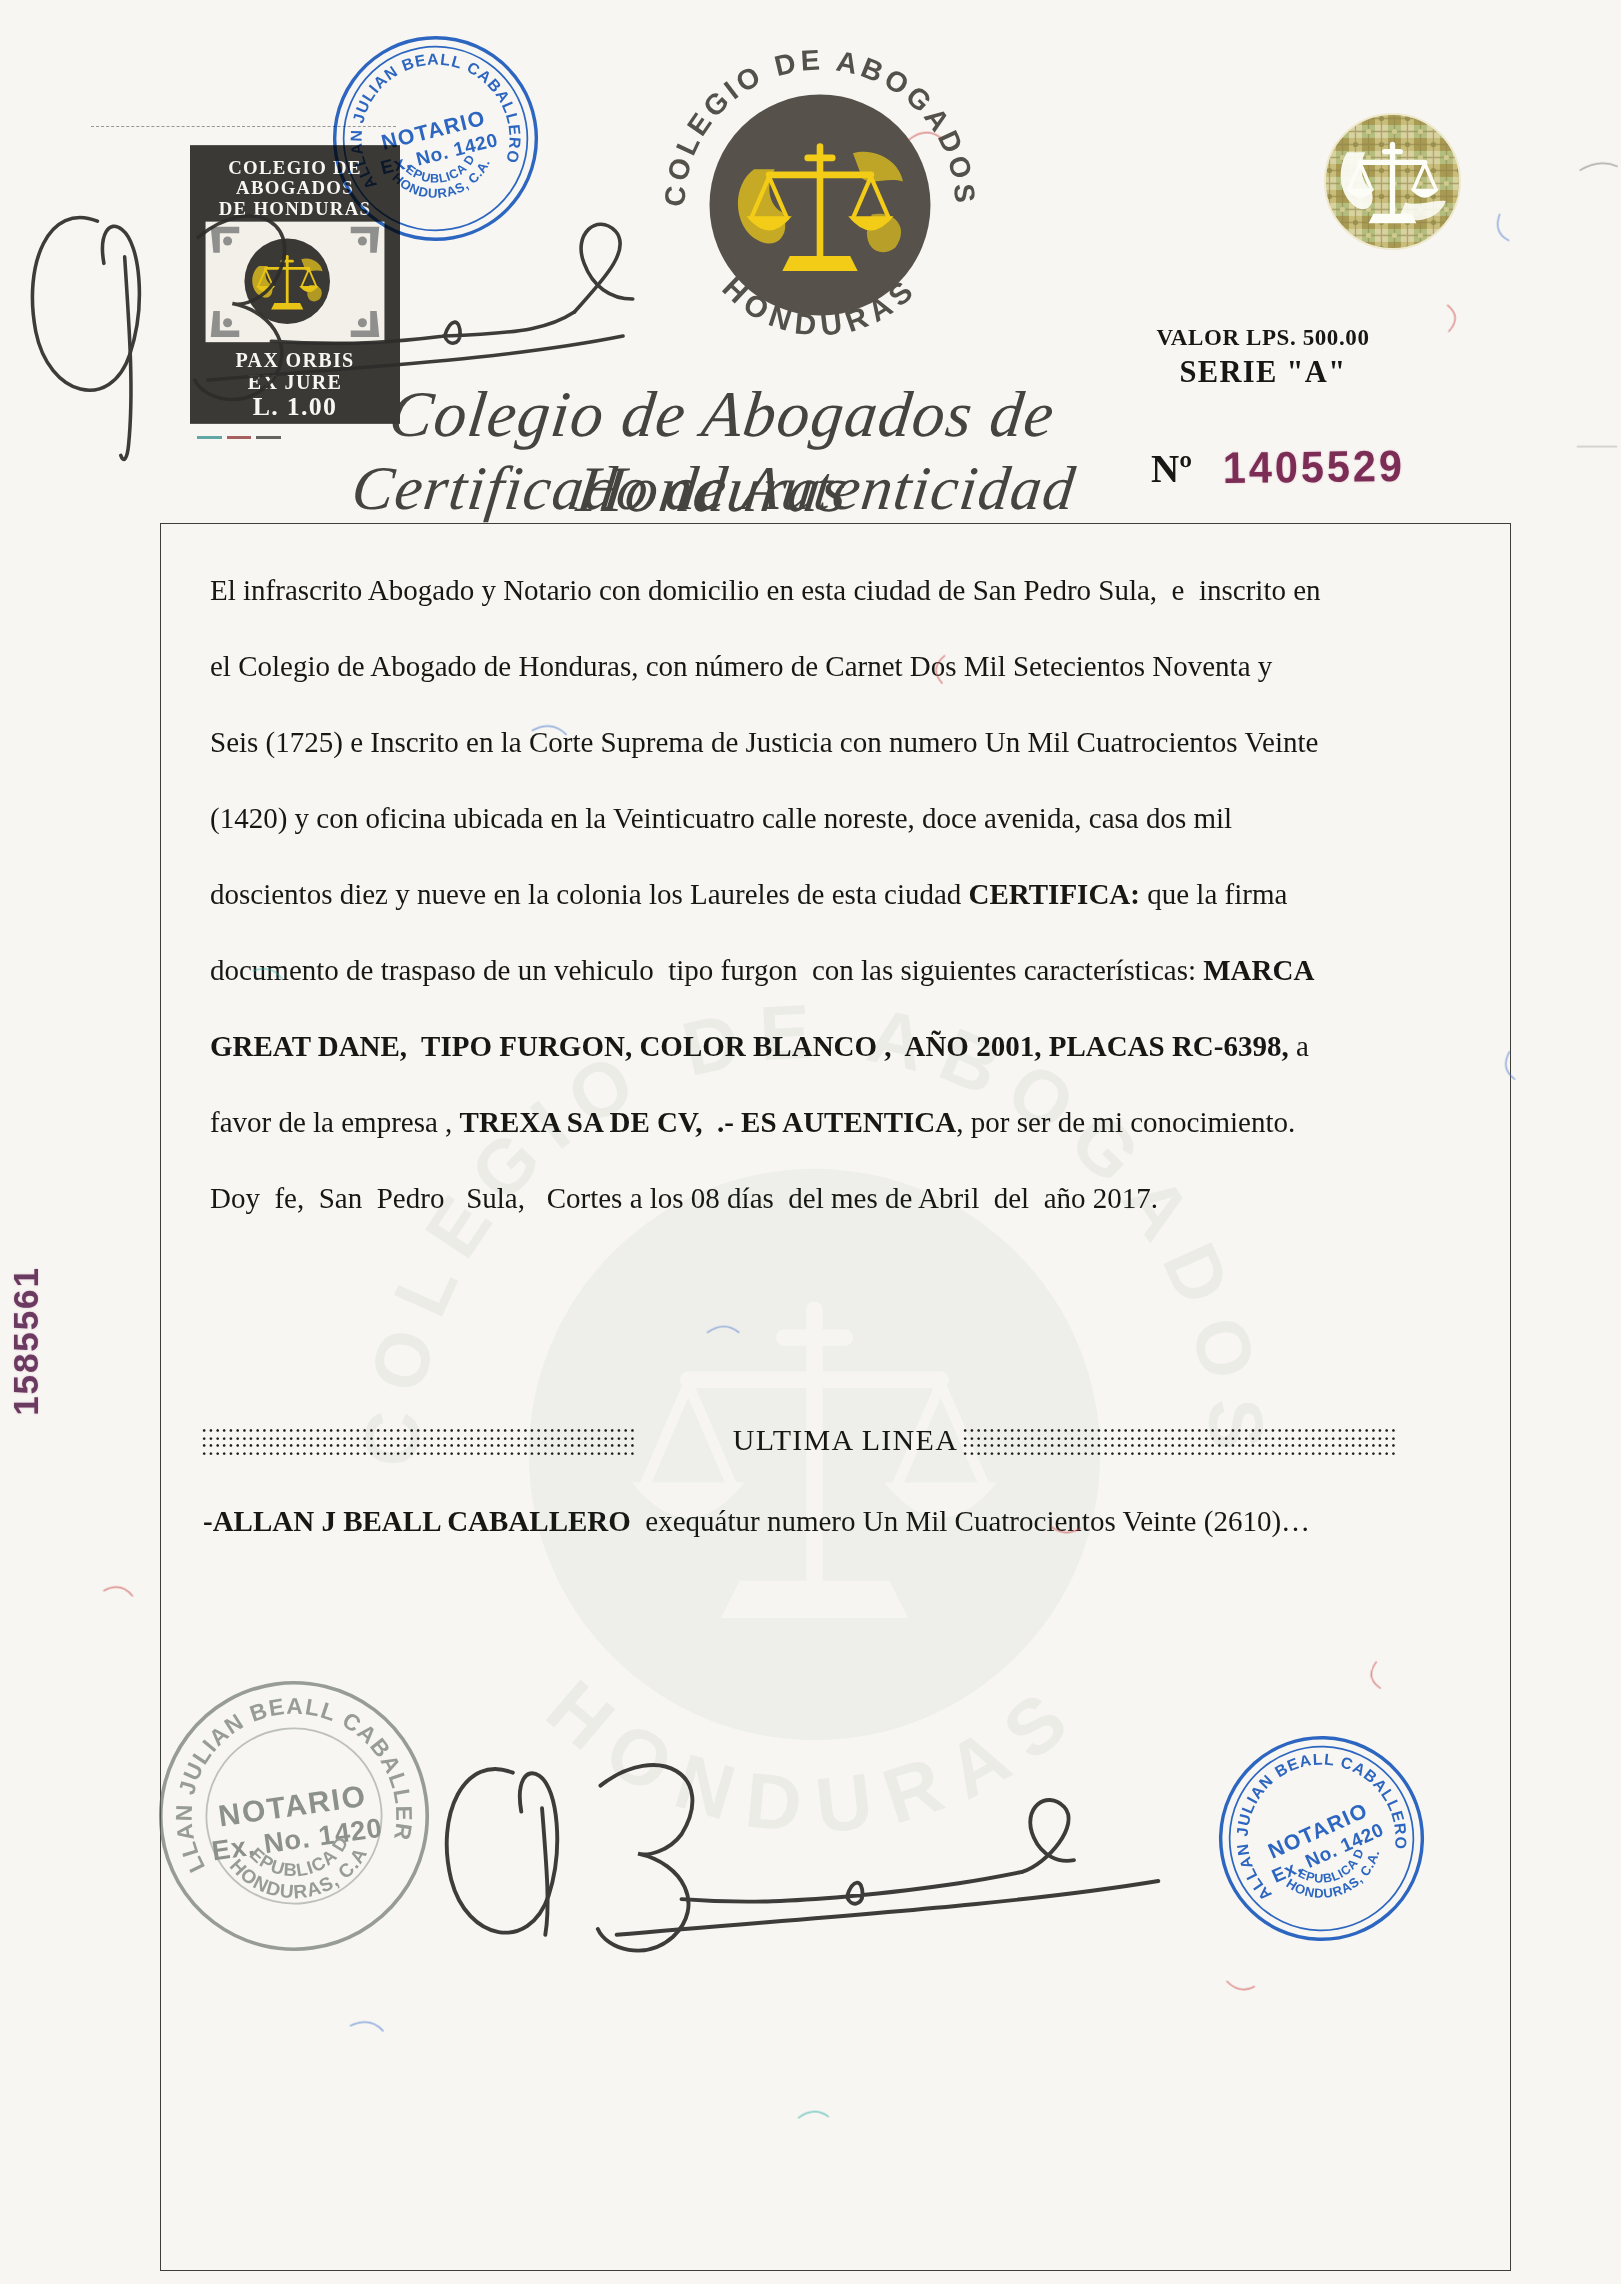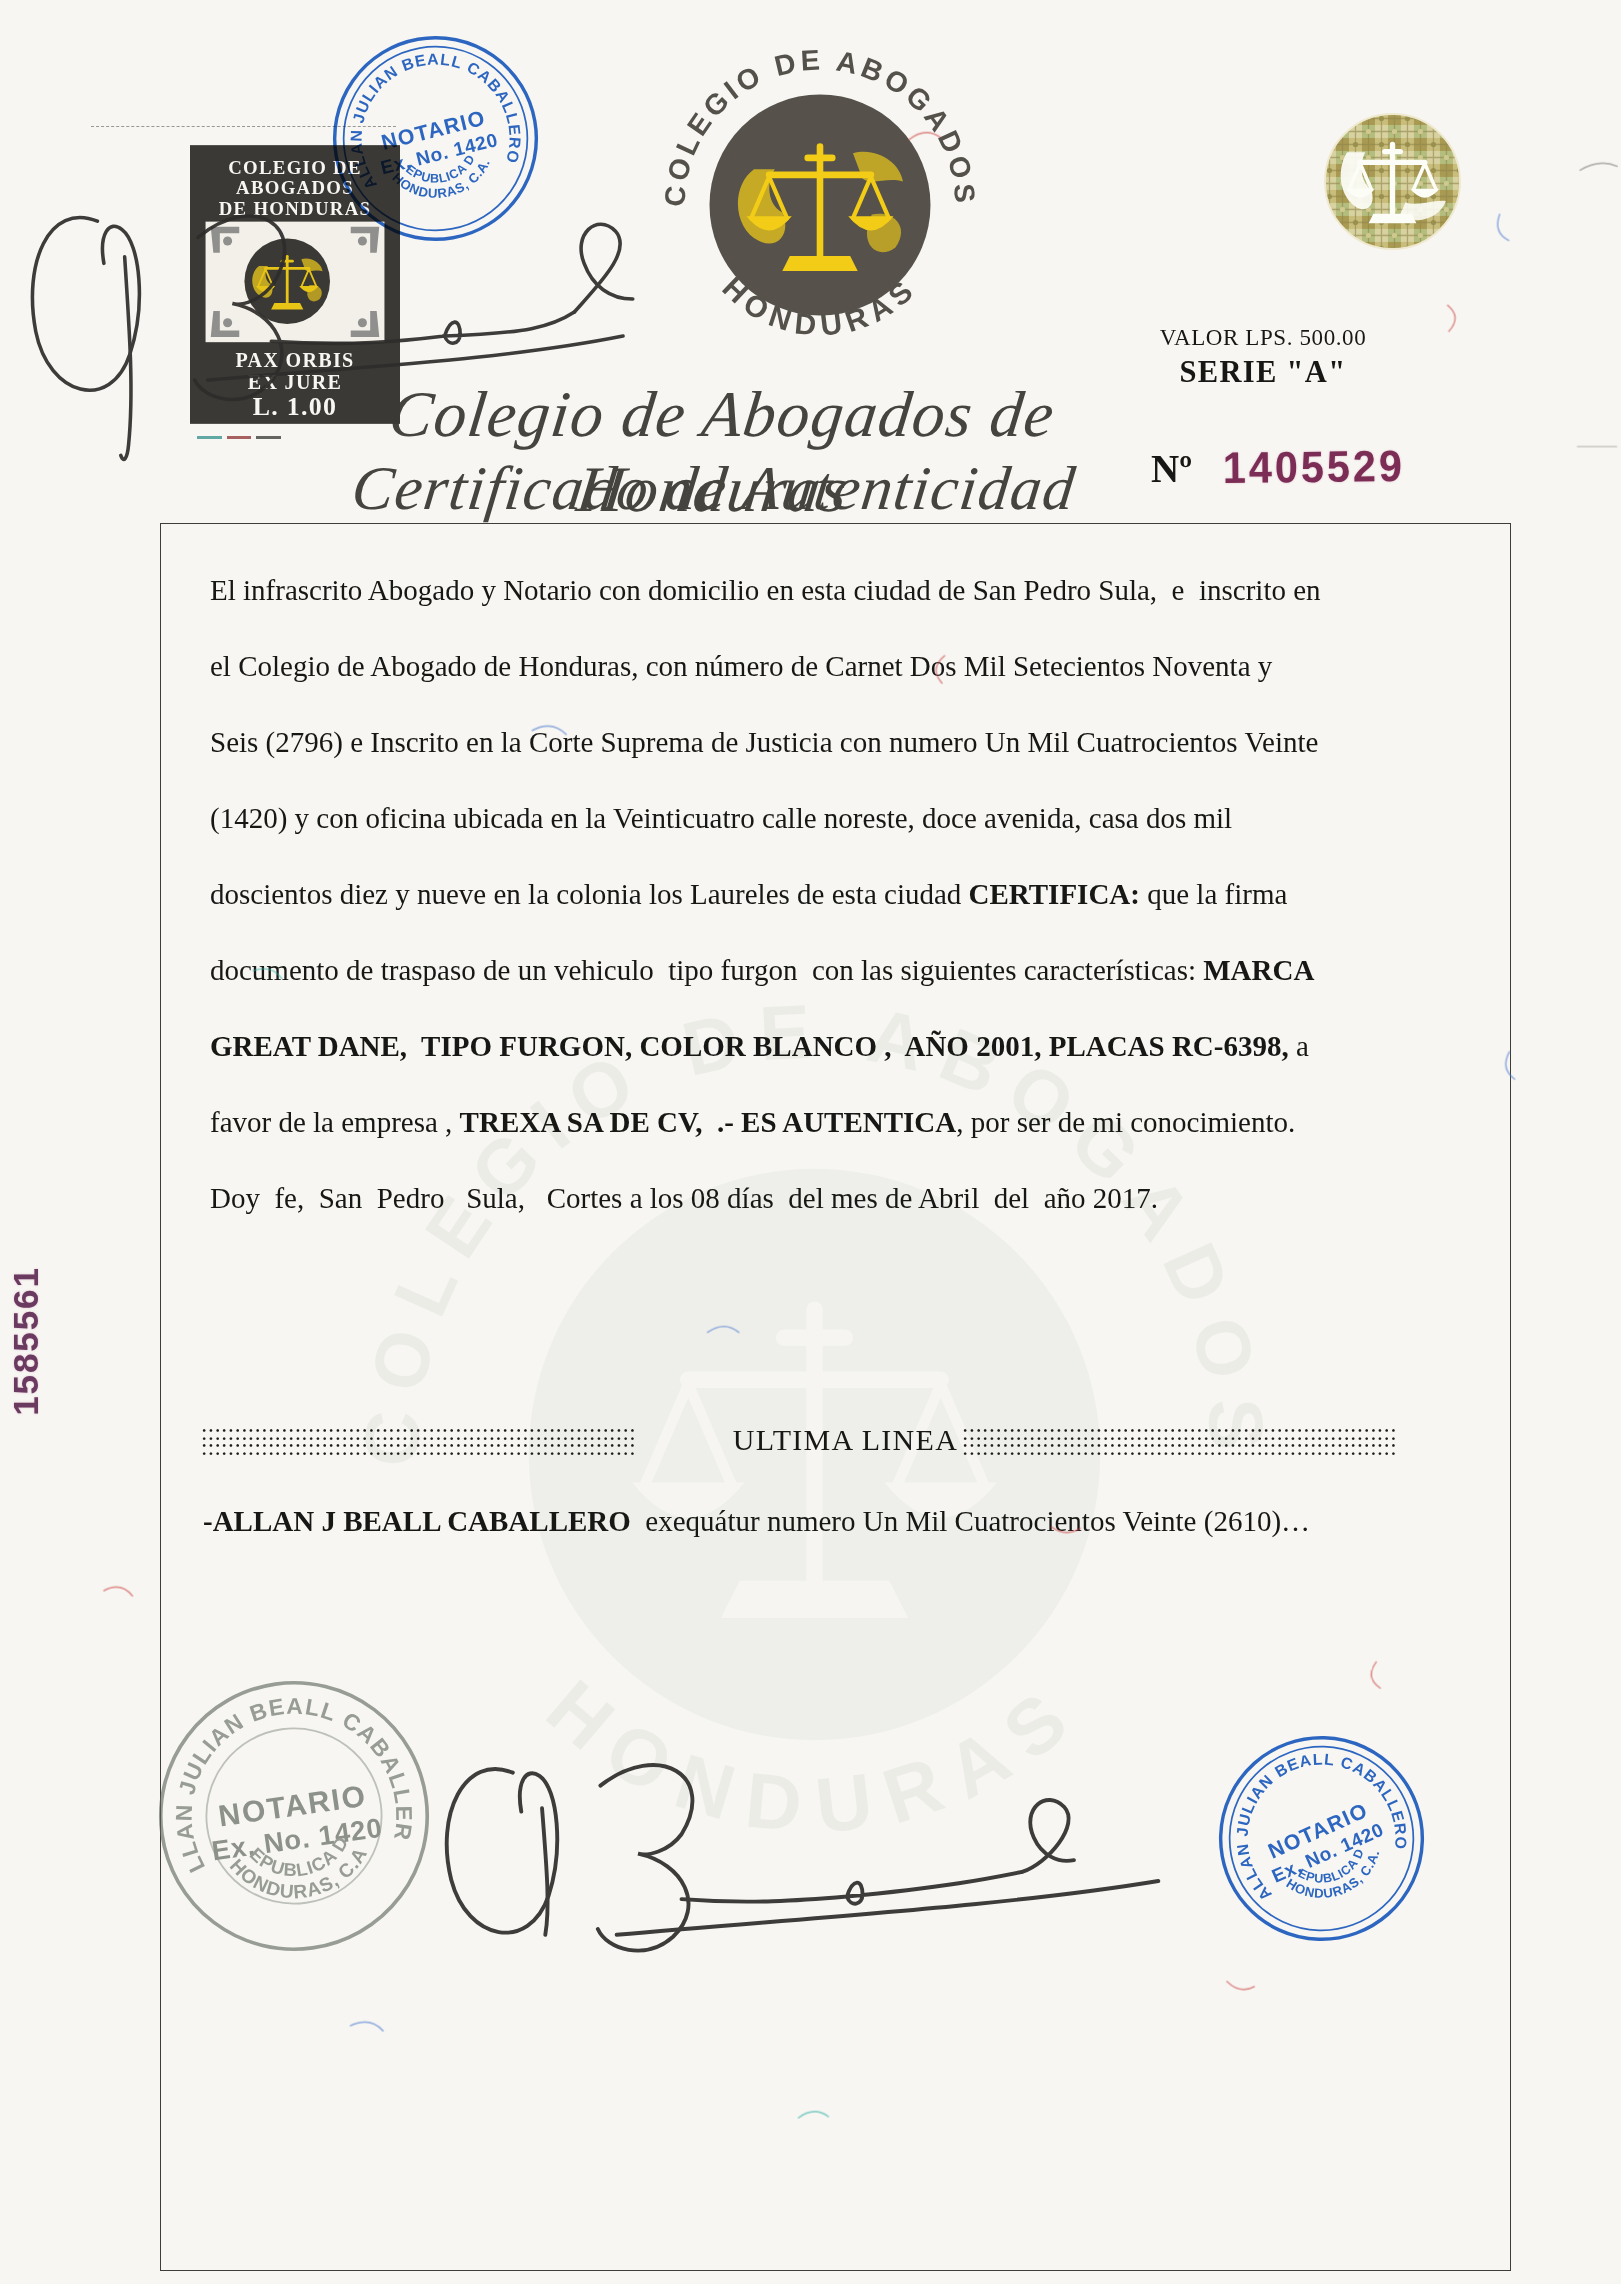--- a/index.html
+++ b/index.html
@@ -12,21 +12,21 @@
   
   #body-lines{left:203px;top:549px;width:1289px;z-index:3;}
   #body-lines p{margin:7px;height:69px;line-height:69px;font-size:29px;white-space:pre;}
   .b{font-weight:700;}
   
   .script{font-style:italic;color:#45443f;transform:skewX(-7deg);letter-spacing:1.3px;z-index:3;}
   #title1{left:273px;top:377px;width:889px;text-align:center;font-size:65px;}
   #title2{left:295px;top:453px;width:838px;text-align:center;font-size:62px;}
   
   #valor-block{left:1156px;top:325px;width:214px;text-align:center;z-index:3;}
-  #valor-line{font-size:23px;font-weight:400;letter-spacing:0.6px;}
+  #valor-line{font-size:23px;font-weight:700;letter-spacing:0.6px;}
   #serie-line{font-size:30.5px;font-weight:700;margin-top:3.9px;letter-spacing:1.3px;}
   
   #number-row{left:1151px;top:442px;z-index:3;white-space:nowrap;}
   #number-label{font-size:39px;font-weight:700;}
   #number-value{font-size:44px;font-weight:700;color:#7c2d56;letter-spacing:3.2px;
     font-family:"Liberation Sans","DejaVu Sans",sans-serif;display:inline-block;
     transform:scaleX(.94) rotate(-.6deg);margin-left:22px;text-shadow:0 0 1.9px rgba(170,70,120,.45);}
   
   #margin-number{left:5.2px;top:1265px;width:42px;height:152px;display:flex;align-items:center;justify-content:center;z-index:3;}
   #margin-number span{transform:rotate(-90deg);white-space:nowrap;font-family:"Liberation Sans","DejaVu Sans",sans-serif;
@@ -238,21 +238,21 @@
     <span id="number-value">1405529</span>
   </div>
 
   <div id="margin-number" class="abs">
     <span>1585561</span>
   </div>
 
   <div id="body-lines" class="abs">
       <p><span>El infrascrito Abogado y Notario con domicilio en esta ciudad de San Pedro Sula,  e  inscrito en</span></p>
       <p><span>el Colegio de Abogado de Honduras, con número de Carnet Dos Mil Setecientos Noventa y</span></p>
-      <p><span>Seis (2796) e Inscrito en la Corte Suprema de Justicia con numero Un Mil Cuatrocientos Veinte</span></p>
+      <p><span>Seis (1725) e Inscrito en la Corte Suprema de Justicia con numero Un Mil Cuatrocientos Veinte</span></p>
       <p><span>(1420) y con oficina ubicada en la Veinticuatro calle noreste, doce avenida, casa dos mil</span></p>
       <p><span>doscientos diez y nueve en la colonia los Laureles de esta ciudad </span><span class="b">CERTIFICA:</span><span> que la firma</span></p>
       <p><span>documento de traspaso de un vehiculo  tipo furgon  con las siguientes características: </span><span class="b">MARCA</span></p>
       <p><span class="b">GREAT DANE,  TIPO FURGON, COLOR BLANCO ,  AÑO 2001, PLACAS RC-6398,</span><span> a</span></p>
       <p><span>favor de la empresa , </span><span class="b">TREXA SA DE CV,  .- ES AUTENTICA</span><span>, por ser de mi conocimiento.</span></p>
       <p><span>Doy  fe,  San  Pedro   Sula,   Cortes a los 08 días  del mes de Abril  del  año 2017.</span></p>
     </div>
 
   <div id="ultima-row" class="abs">
     <div class="colgroup">

